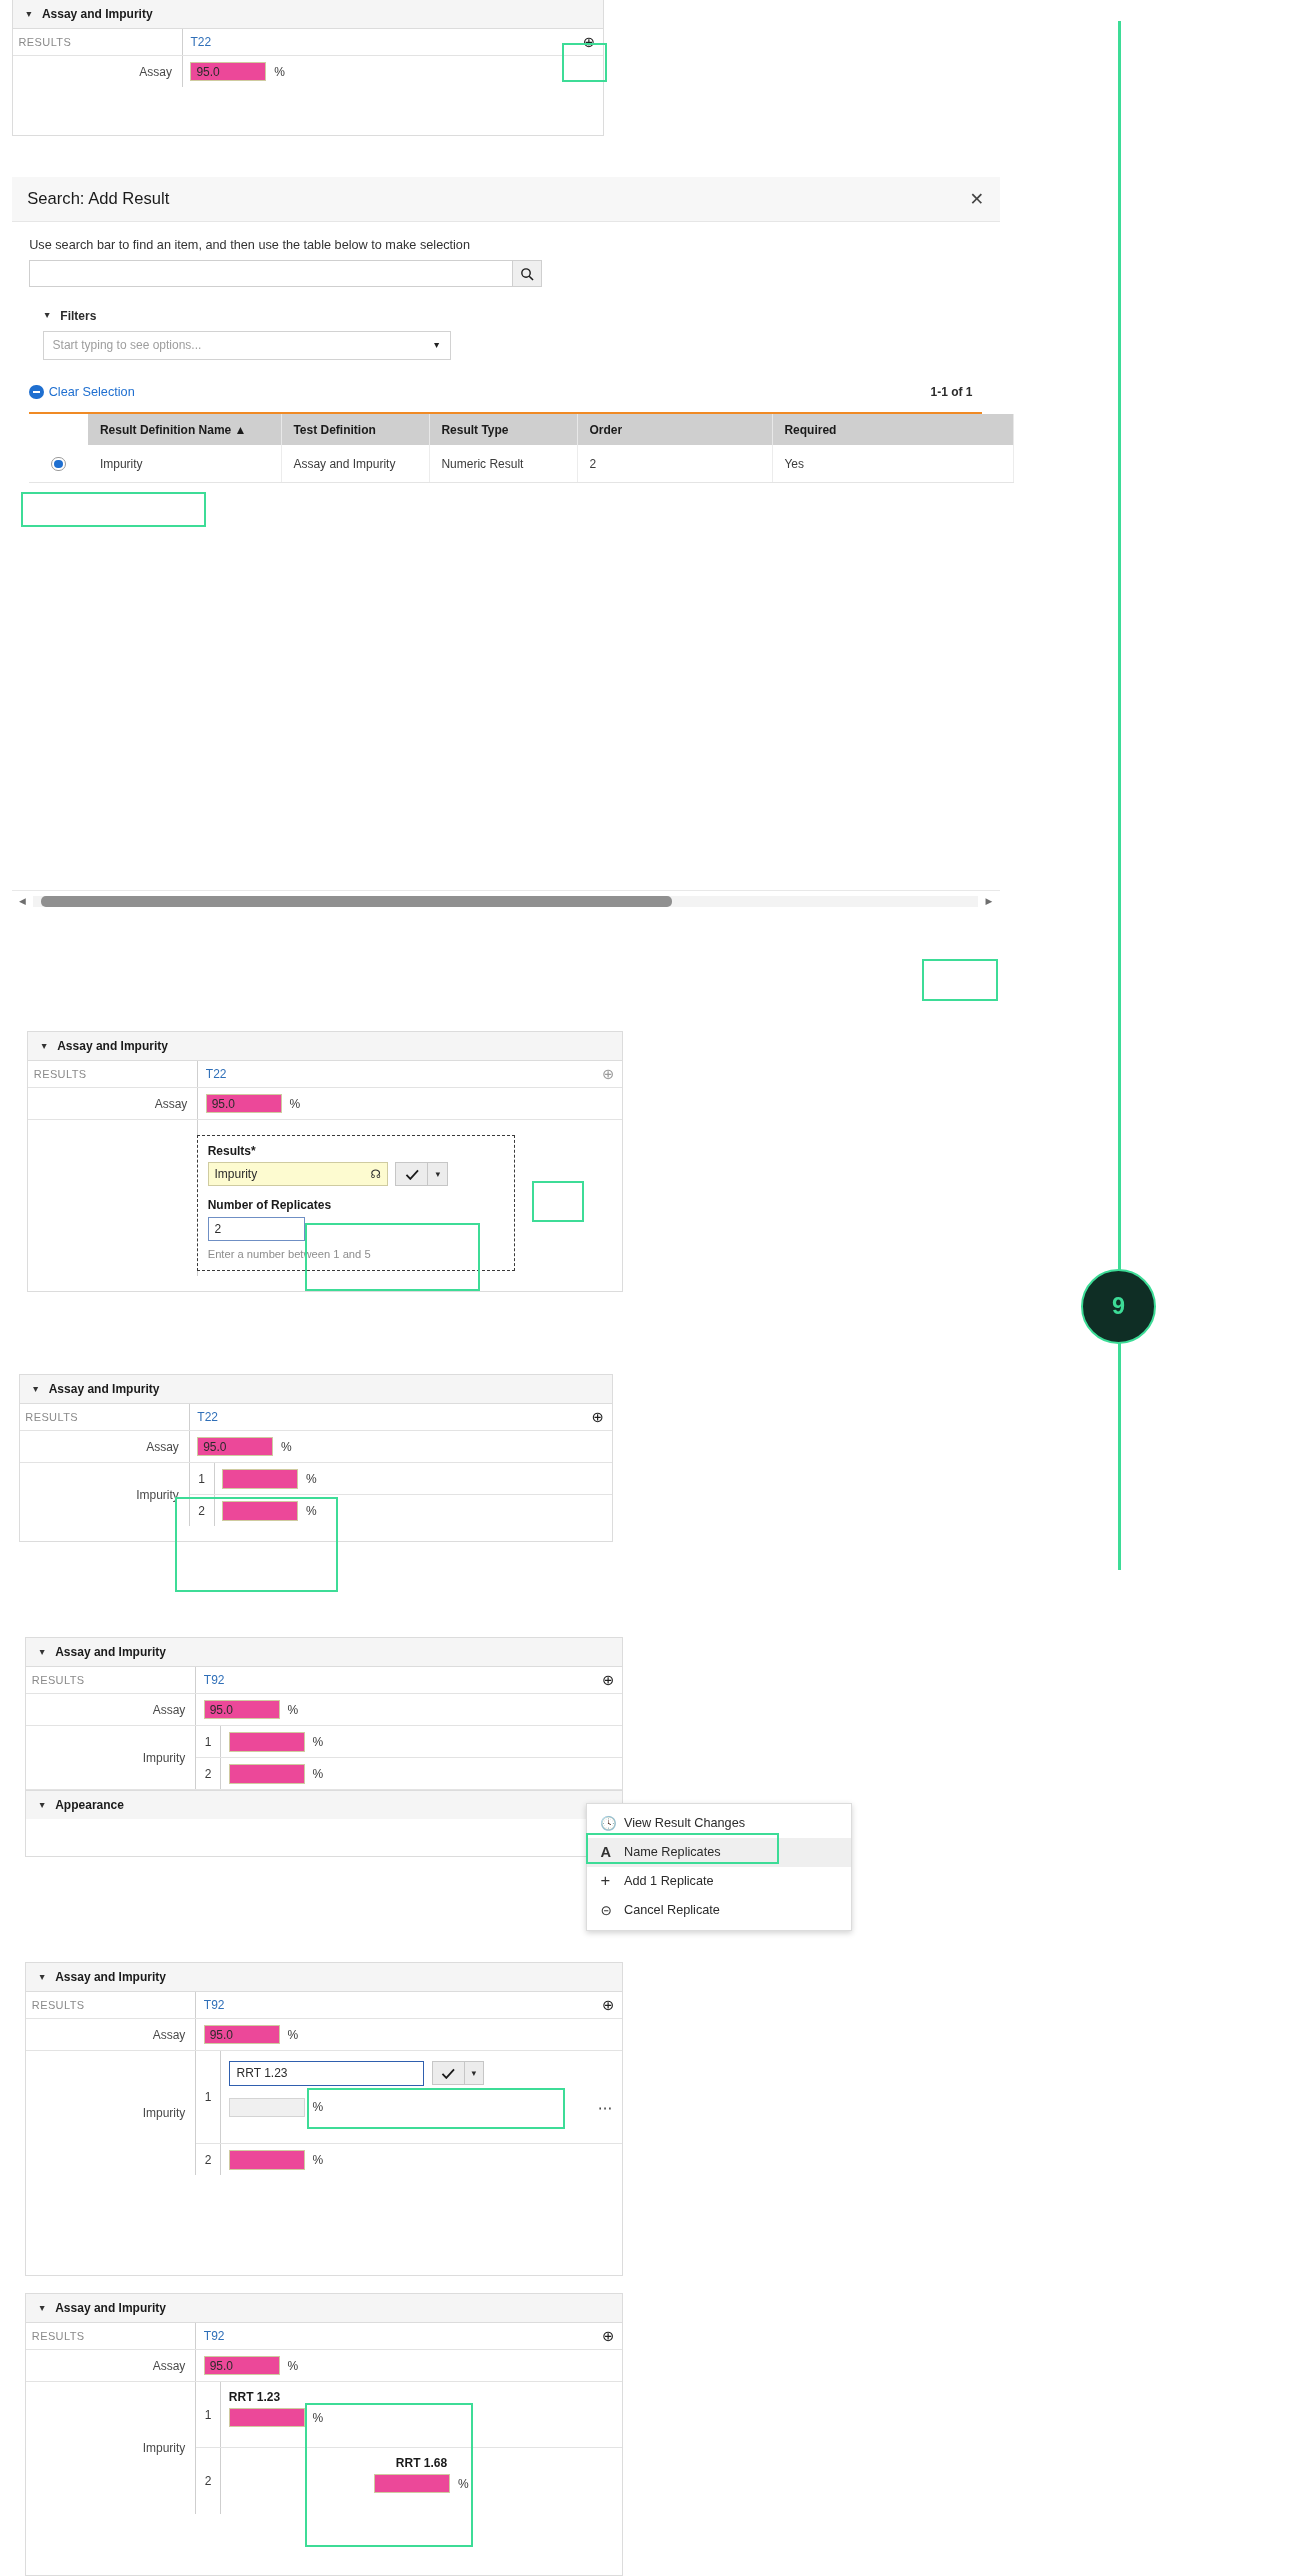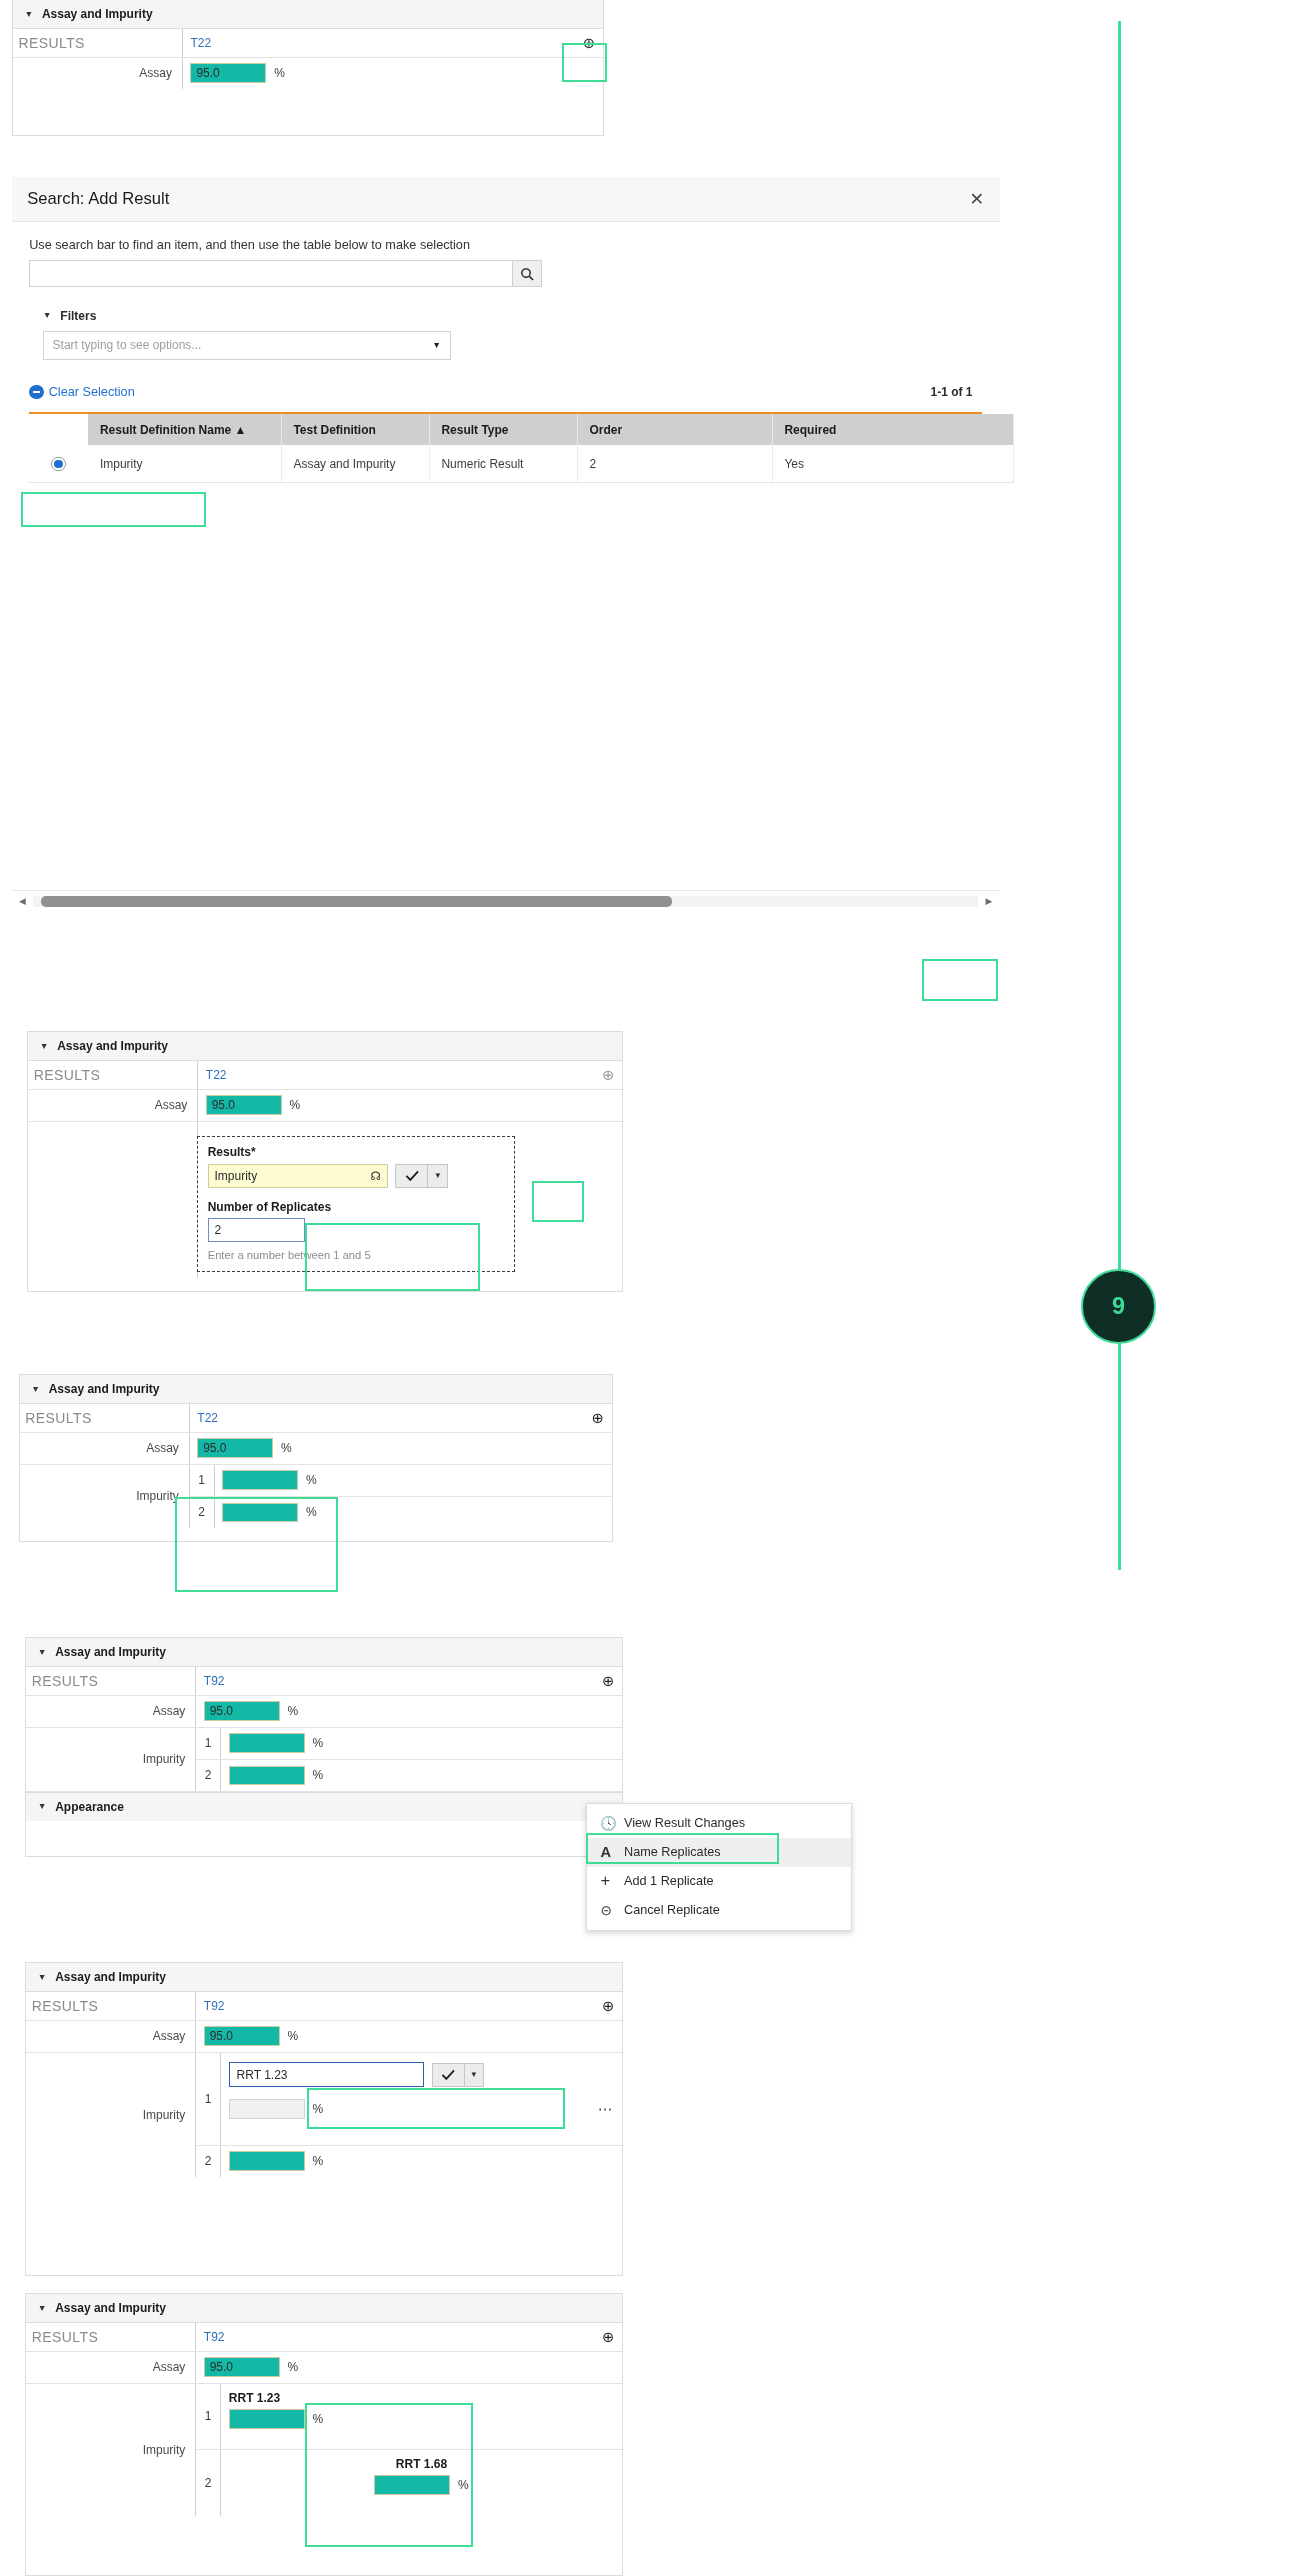--- a/index.html
+++ b/index.html
@@ -20,25 +20,25 @@
     font-weight:bold; font-size:12px; color:#1b1b1b;
   }
   .caret { font-size:8.8px; margin-right:8.8px; color:#333; line-height:1; }
   .row { display:flex; border-bottom:1px solid #e3e3e3; }
   .row:last-child { border-bottom:none; }
   .lbl-col {
     width:170px; min-width:170px; display:flex; align-items:center;
     justify-content:flex-end; padding:5.8px 9.7px 5.8px 5.8px;
     border-right:1.9px solid #cfcfcf; color:#4a4a4a; font-size:12px;
   }
-  .lbl-col.res { justify-content:flex-start; color:#8a8a8a; letter-spacing:0.4px; font-size:14px;}
+  .lbl-col.res { justify-content:flex-start; color:#8a8a8a; letter-spacing:0.4px; font-size:11px;}
   .val-col { flex:1; display:flex; align-items:center; padding:5.8px 7.8px; position:relative; }
   .tcode { color:#2f6fb8; font-size:12px; }
   .yfield {
-    background:#14b8a6; border:1px solid #cfcba0; height:19.5px;
+    background:#ec4899; border:1px solid #cfcba0; height:19.5px;
     width:76px; display:flex; align-items:center; padding:0 4.9px;
     font-size:12px; color:#2b2b2b;
   }
   .pct { margin-left:7.8px; color:#3a3a3a; font-size:12px; }
   .plus { margin-left:auto; font-size:14.6px; color:#1e1e1e; line-height:1; }
   .repnum {
     width:25px; min-width:25px; display:flex; align-items:center;
     justify-content:center; border-right:1.9px solid #cfcfcf;
     font-size:12px; color:#3a3a3a;
   }

